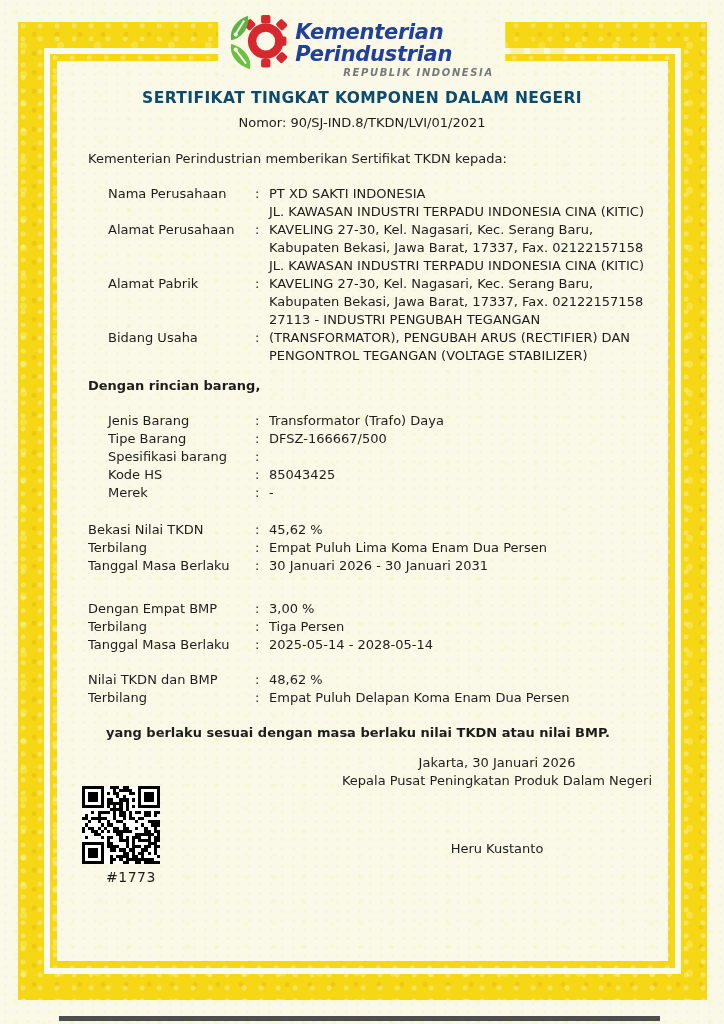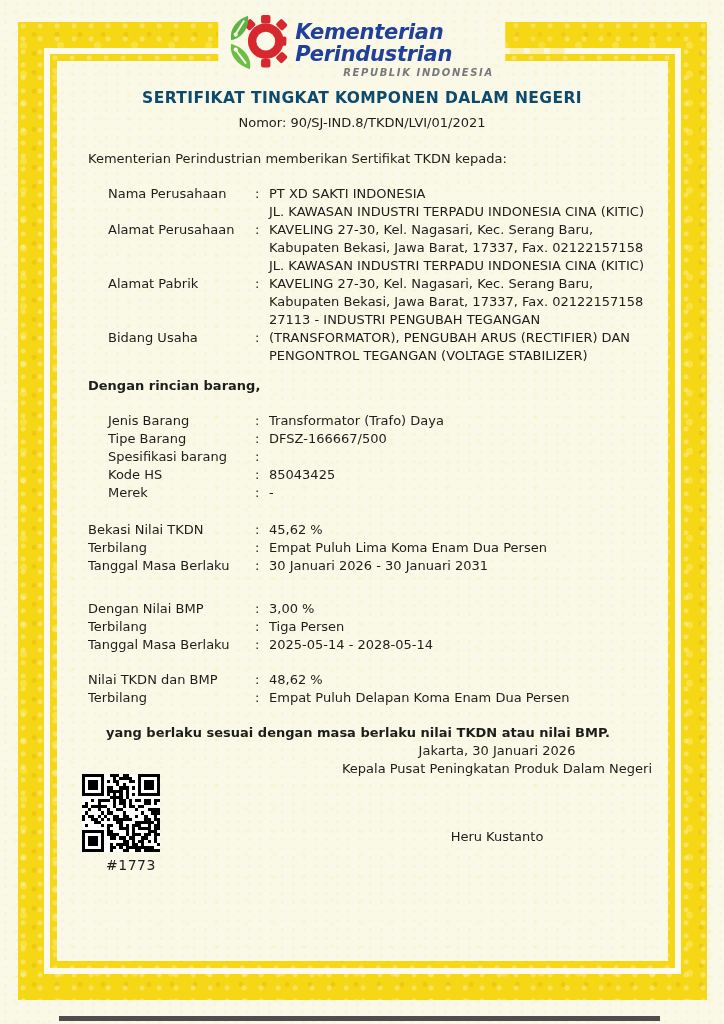--- a/index.html
+++ b/index.html
@@ -70,21 +70,21 @@
   .noindent { margin-left:31px; }
   .row { display:flex; align-items:center; }
   .indent .row .lbl { width:147px; flex:none; }
   .noindent .row .lbl { width:167px; flex:none; }
   .row .colon { width:14px; flex:none; }
   .row .val { max-width:396px; }
 
   .goods-heading { margin-top:12px; margin-left:31px;font-weight:bold; }
   .closing { margin-top:17px; margin-left:49px;font-weight:bold; }
 
-  .footer { position:relative; height:150px; }
+  .footer { position:relative; margin-top:12px; height:150px; }
   .signature {
     position:absolute; right:10px; top:0; width:320px; text-align:center;
   }
   .sig-name { margin-top:50px; }
   .qr-wrap { position:absolute; left:25px; top:32px; width:98px; text-align:center; }
   .qr-wrap svg { width:78px; height:78px; display:block; background:#fff; }
   .qr-label { font-size:14px; margin-top:4px; letter-spacing:0.5px; }
 </style>
 </head>
 <body class="paper-texture">
@@ -201,21 +201,21 @@
     </div>
     <div class="row">
       <span class="lbl">Tanggal Masa Berlaku</span>
       <span class="colon">:</span>
       <span class="val">30 Januari 2026 - 30 Januari 2031</span>
     </div>
   </div>
 
   <div class="rows noindent" style="margin-top:25px;">
     <div class="row">
-      <span class="lbl">Dengan Nilai BMP</span>
+      <span class="lbl">Dengan Empat BMP</span>
       <span class="colon">:</span>
       <span class="val">3,00 %</span>
     </div>
     <div class="row">
       <span class="lbl">Terbilang</span>
       <span class="colon">:</span>
       <span class="val">Tiga Persen</span>
     </div>
     <div class="row">
       <span class="lbl">Tanggal Masa Berlaku</span>

